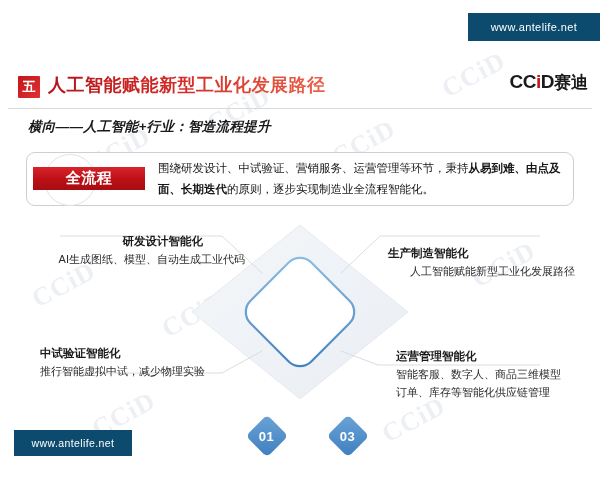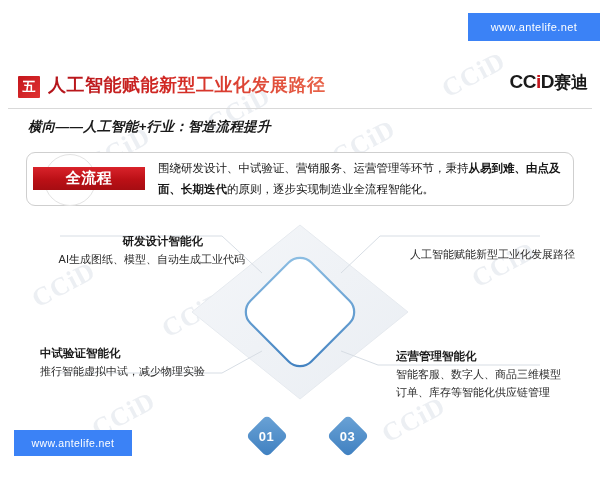--- a/index.html
+++ b/index.html
@@ -7,21 +7,21 @@
     width:600px;height:480px;
     background:#ffffff;
     font-family:"Liberation Sans","DejaVu Sans",sans-serif;
     overflow:hidden;
     position:relative;
   }
 
   
   .wm-bar{
     position:absolute;
-    background:#3b82f6;
+    background:#0c4a6e;
     color:#ffffff;
     font-size:11px;
     letter-spacing:.4px;
     display:flex;align-items:center;justify-content:center;
     z-index:50;
   }
   #wm-top{ right:0; top:13px; width:132px; height:28px; }
   #wm-bottom{ left:14px; bottom:24px; width:118px; height:26px; font-size:10.5px;}
 
   
@@ -224,20 +224,21 @@
     <div class="t">研发设计智能化</div>
     <div class="d">AI生成图纸、模型、自动生成工业代码</div>
   </div>
 
   <div class="item" id="item-02">
     <div class="t">中试验证智能化</div>
     <div class="d">推行智能虚拟中试，减少物理实验</div>
   </div>
 
   <div class="item" id="item-03">
+    <div class="t">生产制造智能化</div>
     <div class="d">人工智能赋能新型工业化发展路径</div>
   </div>
 
   <div class="item" id="item-04">
     <div class="t">运营管理智能化</div>
     <div class="d">智能客服、数字人、商品三维模型</div>
     <div class="d">订单、库存等智能化供应链管理</div>
   </div>
 
 </div>

